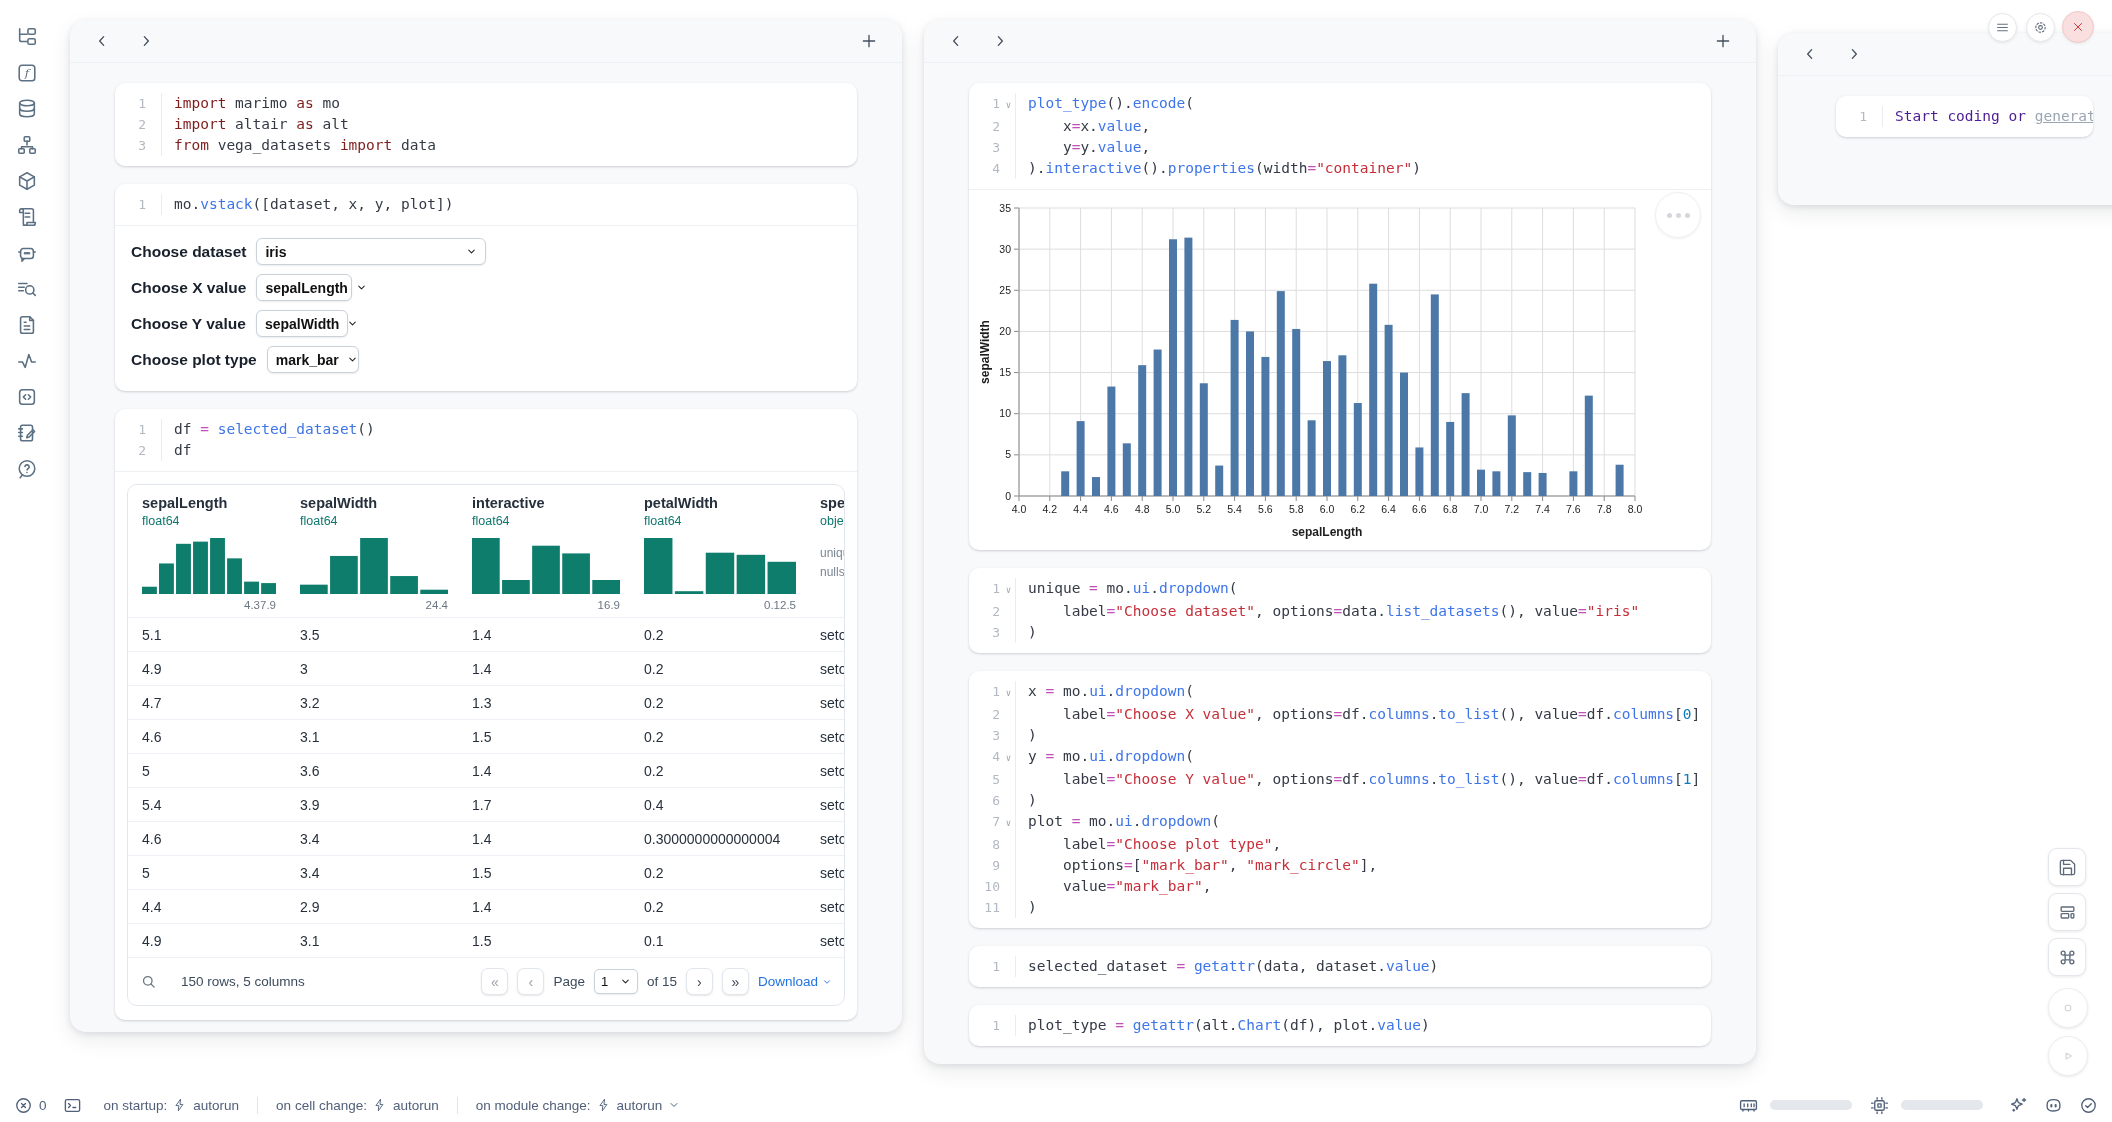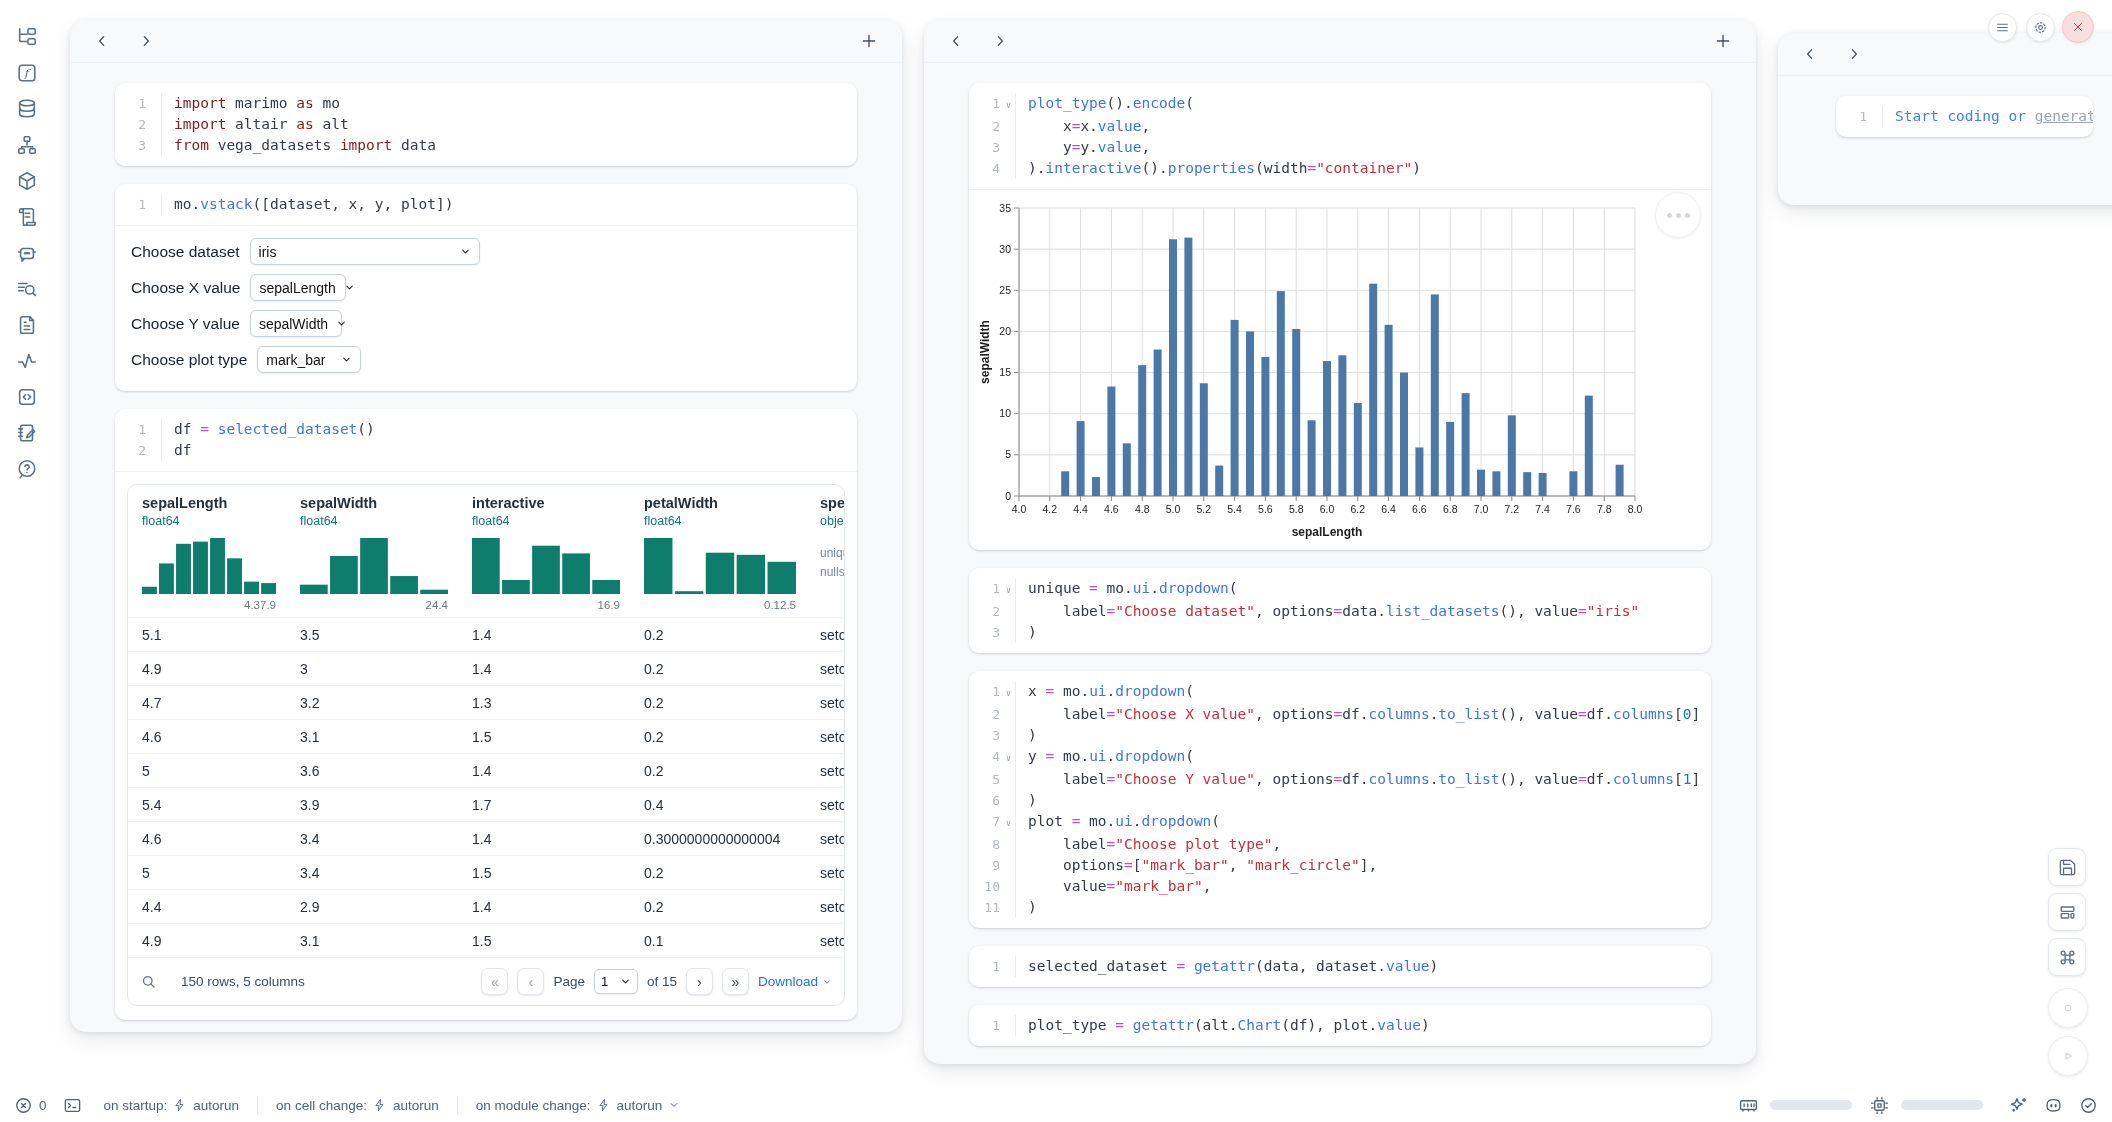--- a/index.html
+++ b/index.html
@@ -37,34 +37,34 @@
              border-right:1px solid #e9ecf0;}
   .cl-num{padding-right:2px;}
   .cl-fold{width:13px;font-size:9px;color:#9aa3ae;text-align:center;padding-top:2px;}
   .cl-code{padding-left:12px;white-space:pre;color:#343a46;}
   .tok-k{color:#7f1d1d;}
   .tok-f{color:#3e75e8;}
   .tok-s{color:#c62f3a;}
   .tok-o{color:#c24fb8;}
   .tok-nm{color:#0a7bbd;}
   .tok-p{color:#343a46;}
-  .tok-ph{color:#3b82f6;}
+  .tok-ph{color:#4c1d95;}
   .tok-phu{color:#9aa6b2;text-decoration:underline;}
 
   
-  .controls{padding:12px 16px 18px;display:flex;flex-direction:column;gap:9px;}
+  .controls{padding:12px 16px 18px;display:flex;flex-direction:column;gap:9px;font-weight:bold;}
   .ctrl-row{display:flex;align-items:center;gap:10px;}
   .ctrl-label{font-size:15.5px;color:#18202b;}
   .select{height:27px;background:#fff;border:1px solid #c9d1da;border-radius:6px;cursor:pointer;
           box-shadow:0 1px 2px rgba(0,0,0,.08);display:flex;align-items:center;justify-content:space-between;
           padding:0 8px;font-size:14px;color:#111;gap:8px;box-sizing:border-box;}
   .ctrl-row:nth-child(1) .select{width:230px;}
   .ctrl-row:nth-child(2) .select{width:96px;}
   .ctrl-row:nth-child(3) .select{width:92px;}
-  .ctrl-row:nth-child(4) .select{width:104px;}
+  .ctrl-row:nth-child(4) .select{width:92px;}
   .chev{width:11px;height:11px;stroke:#222;fill:none;stroke-width:2.2;stroke-linecap:round;stroke-linejoin:round;flex:0 0 auto;}
 
   
   .table-wrap{padding:12px 12px 14px;}
   .table-card{border:1px solid #e2e7ee;border-radius:10px;background:#fff;overflow:hidden;}
   .t-head-row,.t-row{display:grid;grid-template-columns:158px 172px 172px 176px 1fr;}
   .t-head{padding:10px 10px 6px 14px;overflow:hidden;}
   .t-name{font-weight:bold;font-size:14.5px;color:#26303c;white-space:nowrap;}
   .t-dtype{font-size:12.5px;color:#0f766e;margin-top:3px;white-space:nowrap;}
   .t-hist{width:100%;height:56px;margin-top:10px;}

